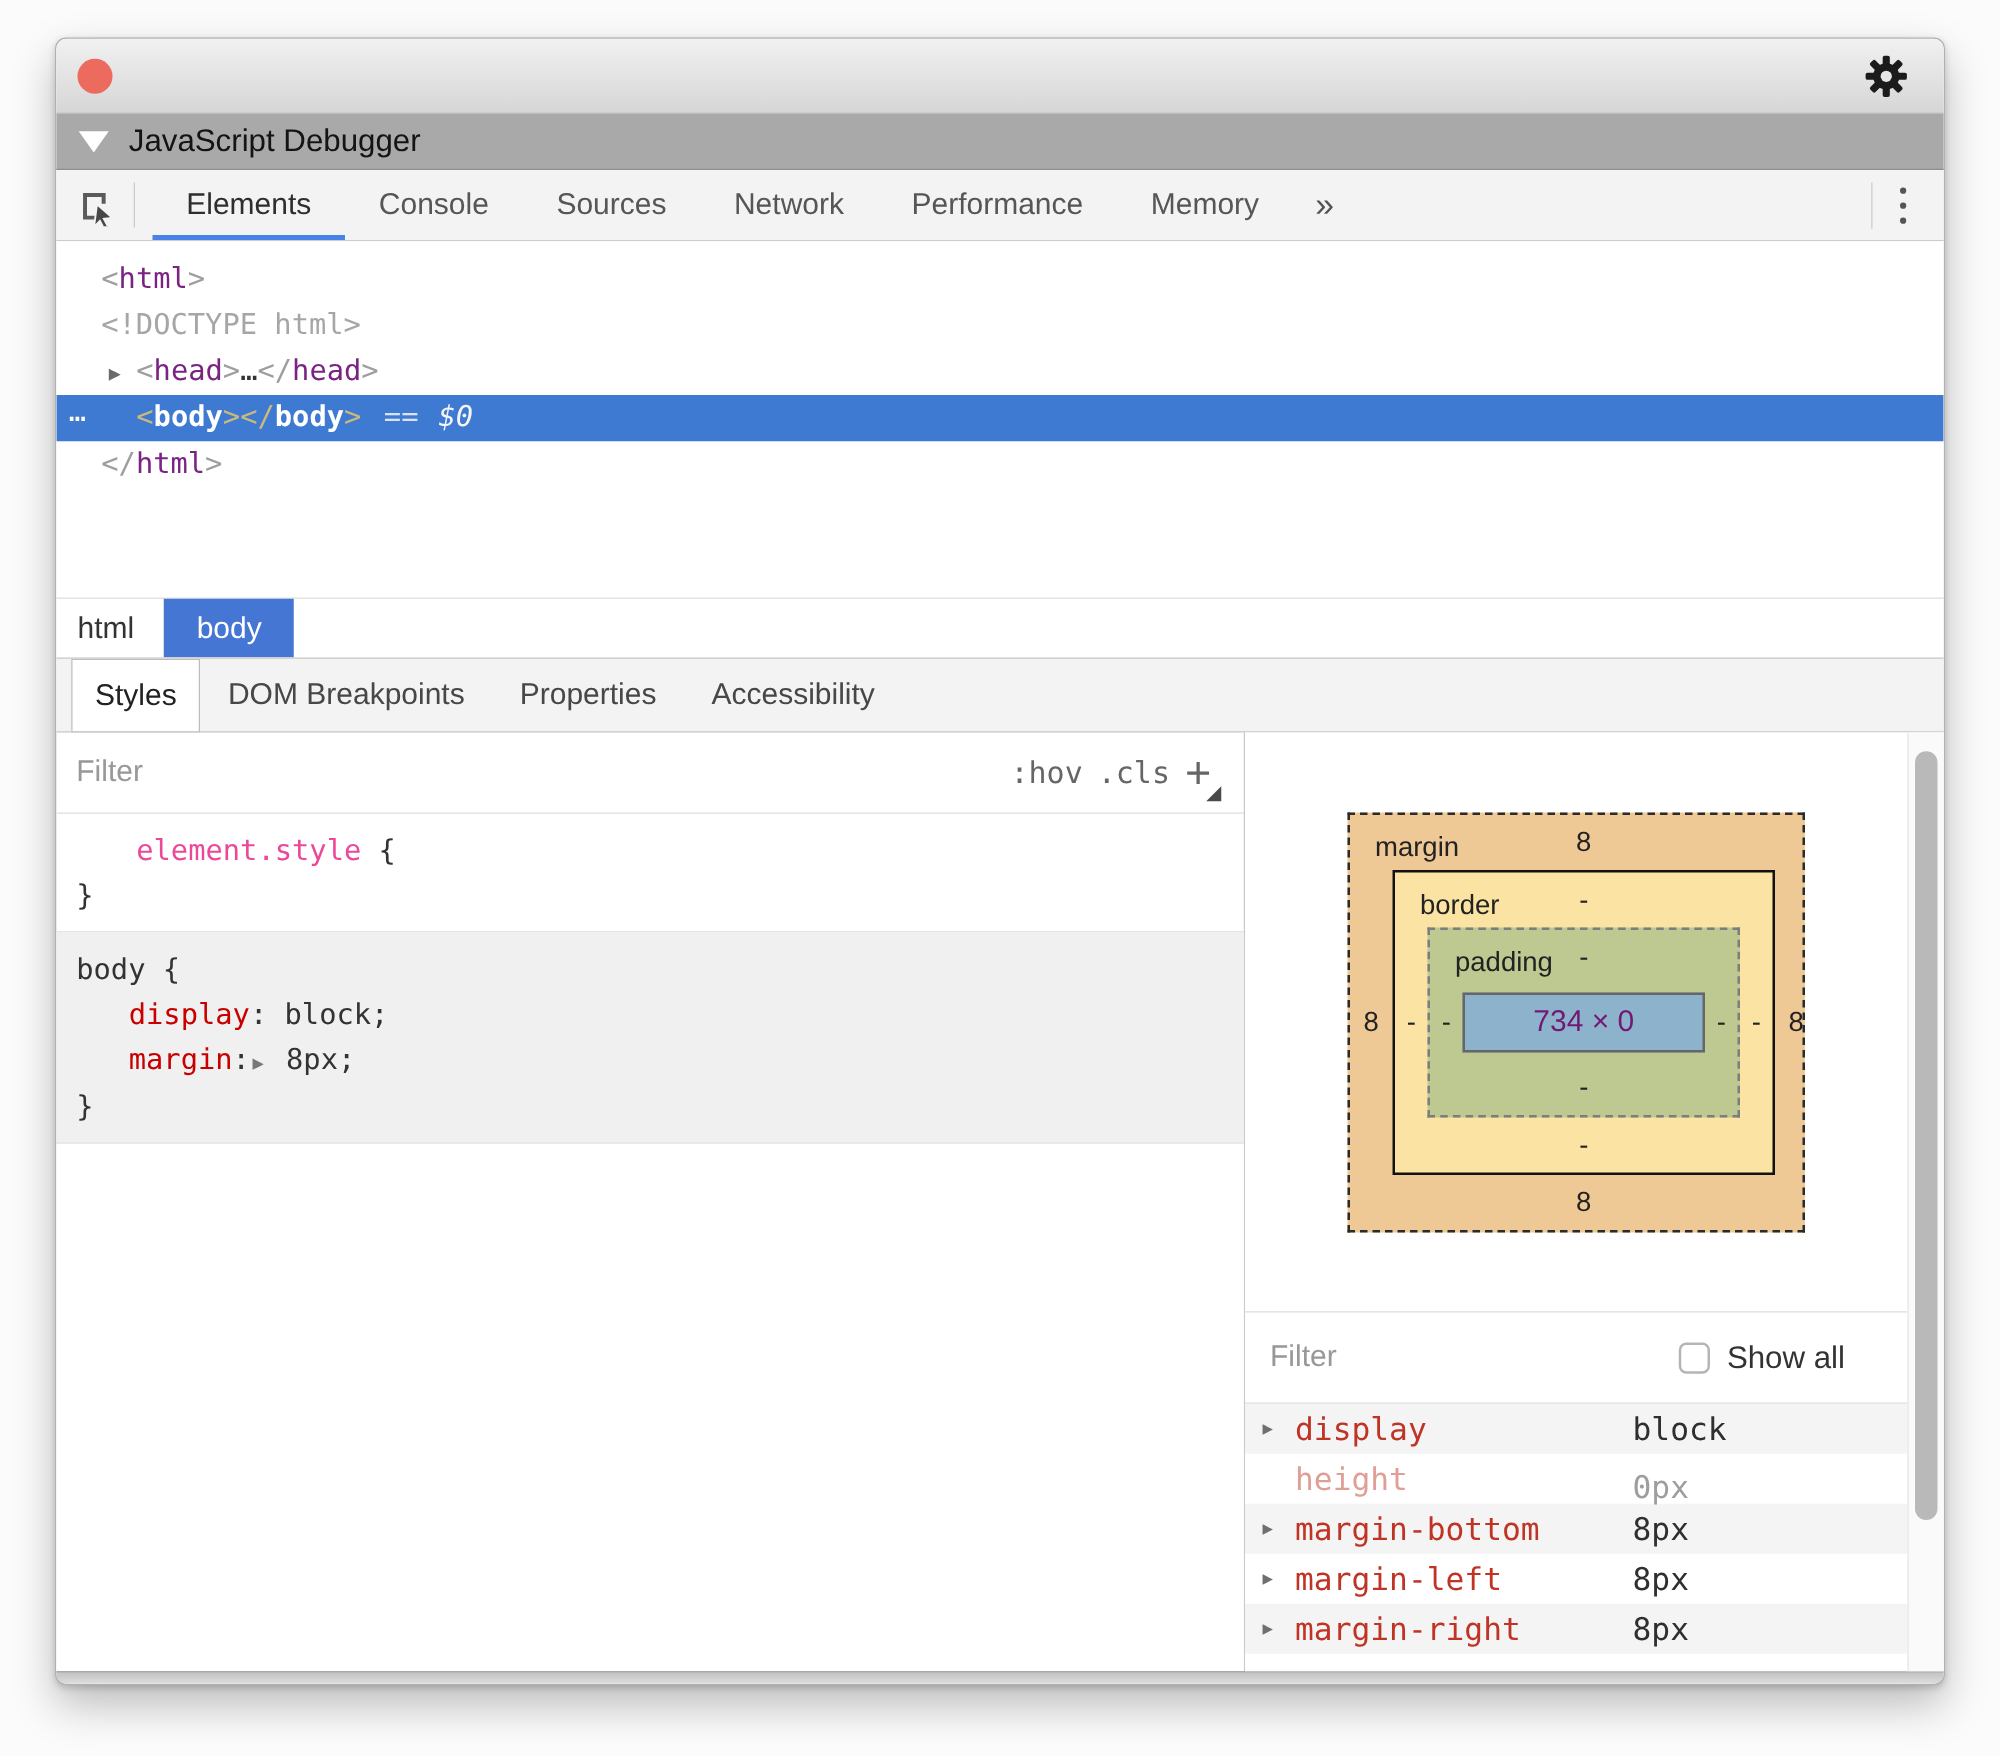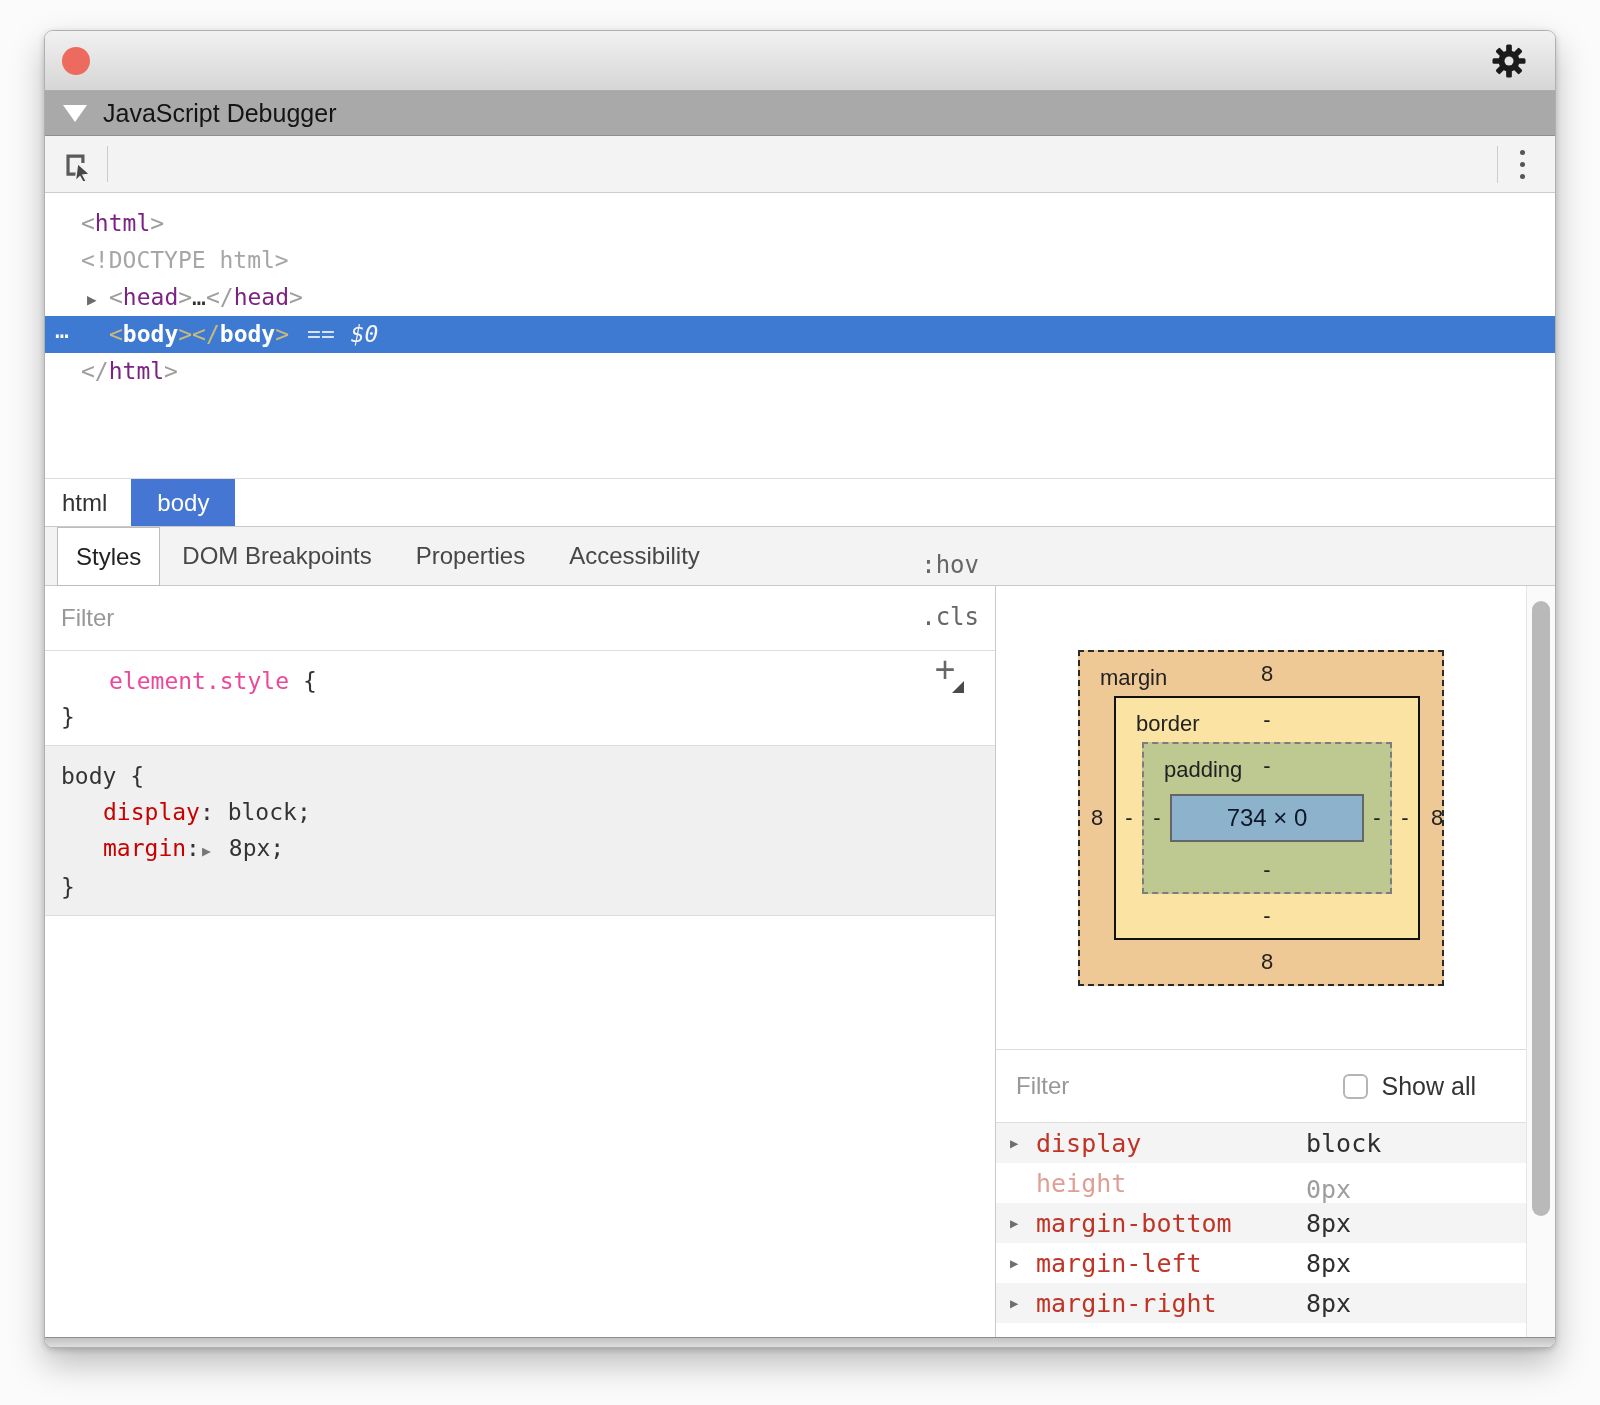--- a/index.html
+++ b/index.html
@@ -66,22 +66,22 @@
   
   .split { flex:1 1 auto; display:flex; min-height:0; }
   .left-pane { width:951px; flex:0 0 auto; border-right:1px solid #c9c9c9; display:flex; flex-direction:column; }
   .right-pane { flex:1 1 auto; position:relative; background:#fff; }
   
   .filter-row { height:65px; flex:0 0 auto; border-bottom:1px solid #ddd; display:flex;
     align-items:center; padding:0 16px; }
   .filter-input { border:none; outline:none; background:transparent; flex:1; font-size:24px; color:#333;
     font-family:"Liberation Sans",sans-serif; }
   .filter-input::placeholder { color:#989898; }
-  .pseudo-toggles { display:flex; align-items:center; gap:24px; font-family:"DejaVu Sans Mono",monospace;
-    font-size:24px; color:#666;flex-direction:column; }
+  .pseudo-toggles { display:flex; align-items:center; gap:12px; font-family:"DejaVu Sans Mono",monospace;
+    font-size:24px; color:#666; }
   .plus-wrap { position:relative; font-size:36px; color:#666; font-family:"Liberation Sans",sans-serif;
     padding-right:10px; line-height:30px; }
   .plus-corner { position:absolute; right:2px; bottom:-8px; width:0; height:0;
     border-left:12px solid transparent; border-bottom:12px solid #4a4a4a; }
   .rule { font-family:"DejaVu Sans Mono",monospace; font-size:23px; line-height:36px;
     padding:12px 14px 10px 16px; border-bottom:1px solid #ddd; color:#333; }
   .rule .selector-gray { color:#ec4899;margin-left:48px; }
   .rule.ua { background:#f0f0f0; }
   .rule-head { display:flex;flex-direction:column; }
   .origin { margin-left:auto; color:#7d7d7d; padding-right:2px; }
@@ -99,21 +99,21 @@
   .bm-left, .bm-right { grid-row:2; display:flex; align-items:center; justify-content:center; }
   .bm-left { grid-column:1; } .bm-right { grid-column:3; }
   .bm-mid { grid-row:2; grid-column:2; display:flex; align-items:center; justify-content:center; }
   .bm-margin { width:366px; height:336px; background:#eec895; border:2px dashed #2b2b2b;
     grid-template-columns:34px 1fr 34px; grid-template-rows:44px 1fr 44px; }
   .bm-border { width:100%; height:100%; background:#fbe3a3; border:2px solid #111;
     grid-template-columns:26px 1fr 26px; grid-template-rows:44px 1fr 44px; }
   .bm-padding { width:100%; height:100%; background:#bdc991; border:2px dashed #7d7d7d;
     grid-template-columns:26px 1fr 26px; grid-template-rows:44px 1fr 44px; }
   .bm-content { width:194px; height:48px; background:#8db3cc; border:2px solid #666;
-    display:flex; align-items:center; justify-content:center; font-size:24px; color:#0f172a; }
+    display:flex; align-items:center; justify-content:center; font-size:24px; color:#701a75; }
   
   .computed-filter { height:73px; border-bottom:1px solid #ddd; display:flex; align-items:center;
     padding:0 20px; }
   .checkbox { width:25px; height:25px; border:2px solid #b5b5b5; border-radius:6px; background:#fff;
     margin:0 14px 0 8px; flex:0 0 auto; }
   .showall { font-size:25px; color:#333; padding-right:30px; }
   .crows { font-family:"DejaVu Sans Mono",monospace; font-size:25px; }
   .crow { height:40px; display:flex; align-items:center; padding-left:14px; padding-right:40px; }
   .crow:nth-child(odd) { background:#f4f4f4; }
   .crow .carrow { width:26px; font-size:14px; color:#6f6f6f; }
@@ -162,20 +162,29 @@
   </div>
 
   <div class="tabbar">
     <div class="inspect-btn">
       <svg width="34" height="34" viewBox="0 0 32 32">
         <path d="M7 7 h17 v8 h-3 V10 H10 v14 h6 v3 H7 Z" fill="#5a5a5a"></path>
         <path d="M17.5 15.5 l11.5 10.2 -6.4 .7 3.4 6.3 -2.9 1.5 -3.4-6.3 -4.4 4.6 Z" fill="#474747" stroke="#f3f3f3" stroke-width="1.4"></path>
       </svg>
     </div>
     <div class="vdiv"></div>
+    <div class="tabs">
+      <div class="tab active">Elements</div>
+      <div class="tab">Console</div>
+      <div class="tab">Sources</div>
+      <div class="tab">Network</div>
+      <div class="tab">Performance</div>
+      <div class="tab">Memory</div>
+      <div class="tab-more">»</div>
+    </div>
     <div class="tabbar-right">
       <div class="vdiv" style="height:37px; margin:0;"></div>
       <div class="kebab">
           <i></i>
           <i></i>
           <i></i>
         </div>
     </div>
   </div>
 

